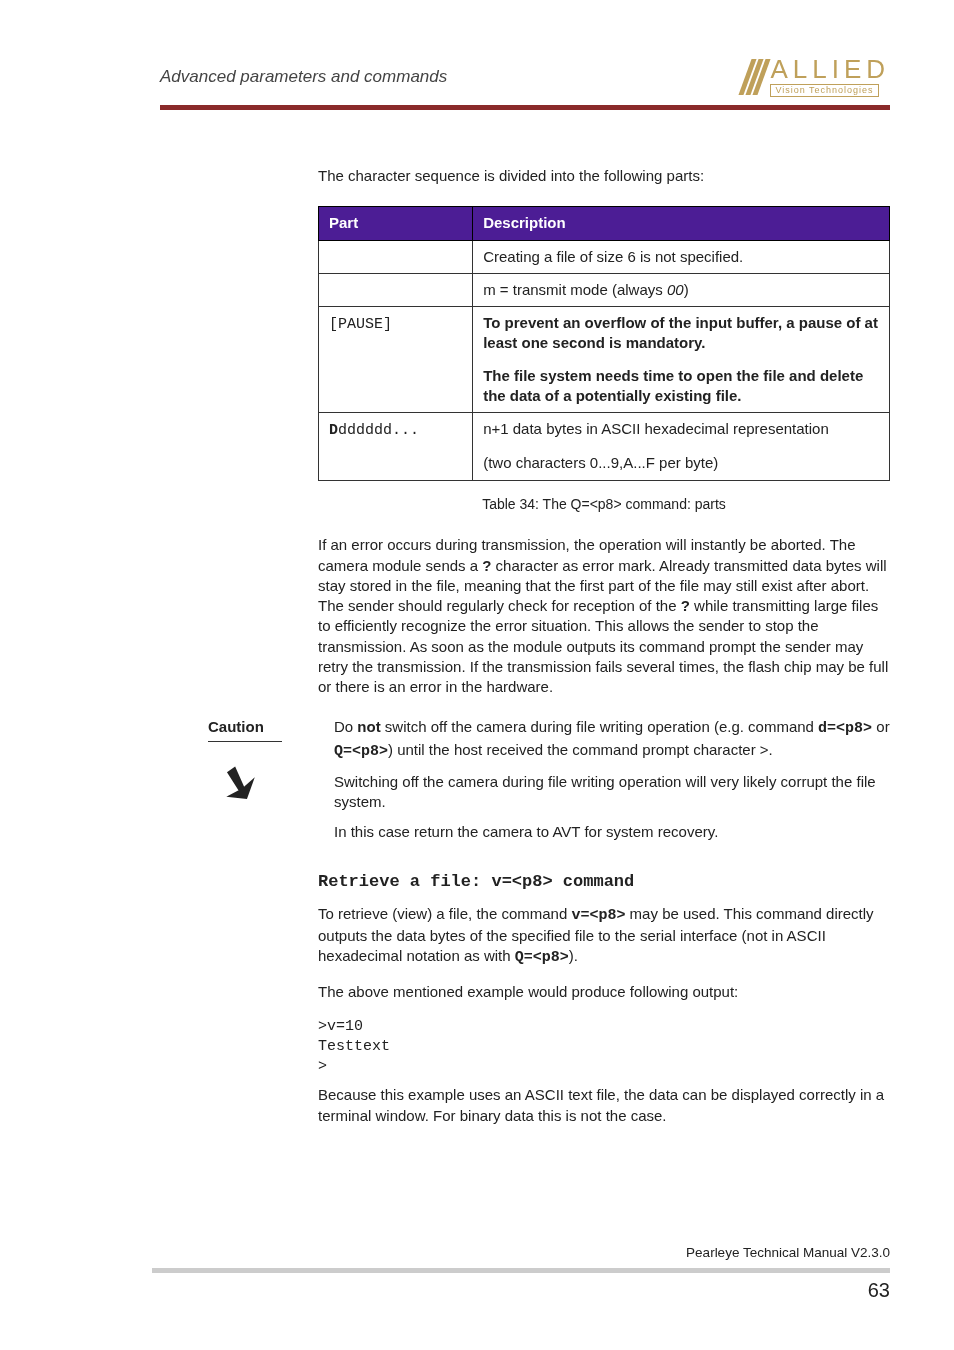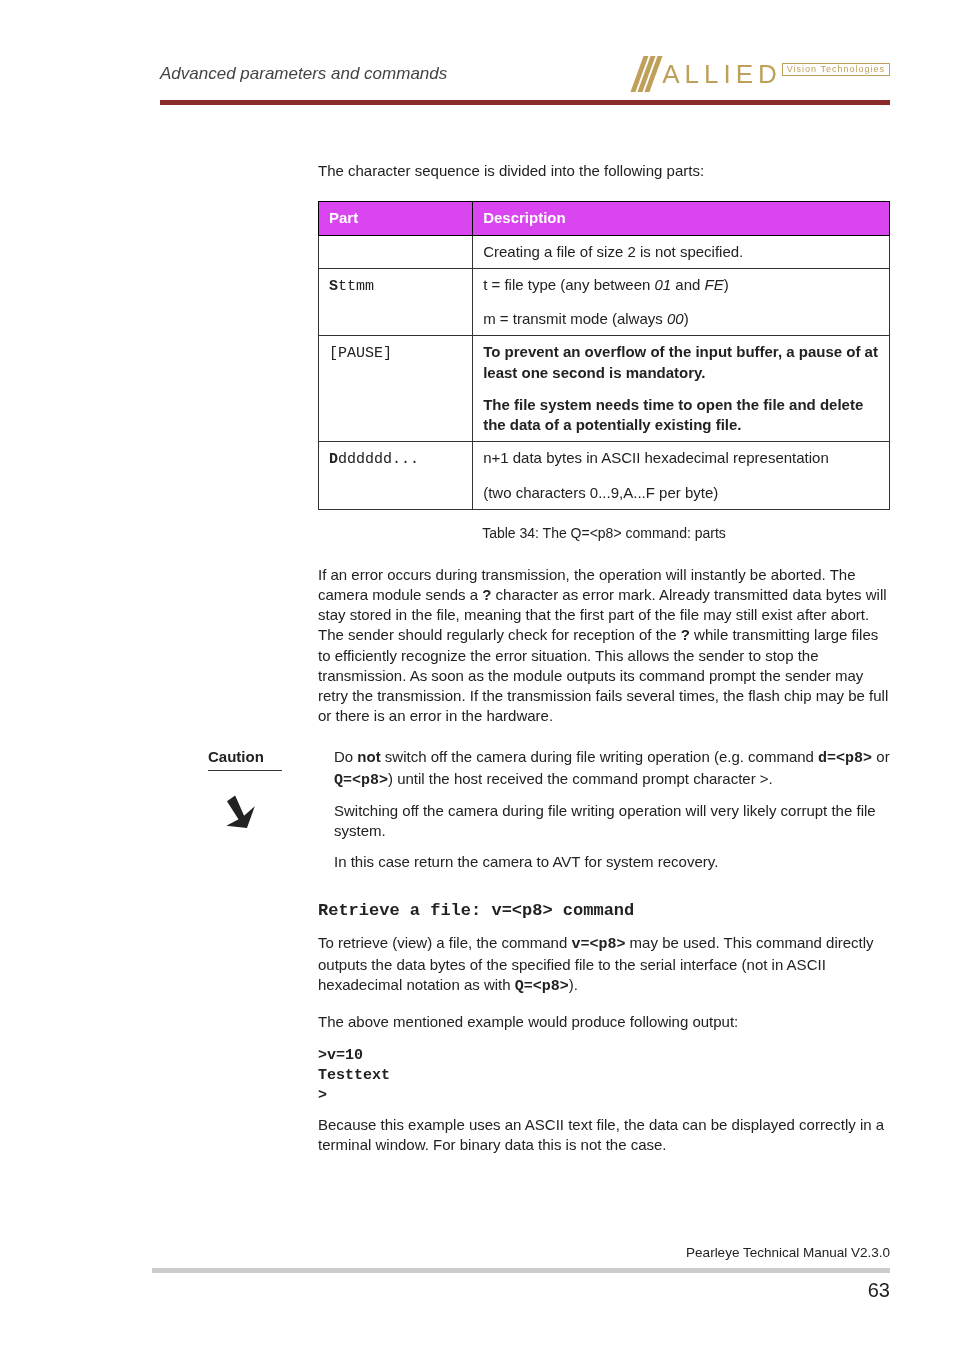--- a/index.html
+++ b/index.html
@@ -3,42 +3,42 @@
 <meta charset="utf-8">
 <style>
   * { box-sizing: border-box; margin: 0; padding: 0; }
   html, body { width: 954px; height: 1350px; background: #fff; font-family: Arial, Helvetica, sans-serif; color: #222; }
   .page { width: 954px; height: 1350px; position: relative; padding: 56px 96px 40px 128px; margin-left: 32px; }
   .header { display: flex; justify-content: space-between; align-items: center; margin-bottom: 8px; }
   .header-title { font-style: italic; font-size: 17px; color: #444; }
   .logo { display: flex; align-items: center; gap: 6px; }
   .logo-stripes { display: flex; gap: 2px; }
   .logo-stripes span { display: inline-block; width: 5px; height: 36px; background: #bfa05a; transform: skewX(-20deg); }
-  .logo-text { display: flex; flex-direction: row; line-height: 1; }
+  .logo-text { display: flex; flex-direction: column; line-height: 1; }
   .logo-main { font-size: 26px; letter-spacing: 5px; color: #bfa05a; font-weight: 300; }
   .logo-sub { font-size: 9px; letter-spacing: 1px; color: #bfa05a; border: 1px solid #bfa05a; padding: 1px 4px; margin-top: 2px; align-self: flex-start; }
   .rule-thick { height: 5px; background: #8a2a2a; margin-top: 8px; }
   .content { margin-left: 158px; margin-top: 56px; font-size: 15px; line-height: 1.35; }
   .intro { margin-bottom: 20px; }
   table.parts { border-collapse: collapse; width: 100%; margin-bottom: 14px; }
-  table.parts th { background: #d946ef; color: #fff; text-align: left; padding: 6px 10px; font-weight: bold; font-size: 15px; border: 1px solid #000; }
+  table.parts th { background: #4c1d95; color: #fff; text-align: left; padding: 6px 10px; font-weight: bold; font-size: 15px; border: 1px solid #000; }
   table.parts td { border: 1px solid #333; padding: 6px 10px; vertical-align: top; font-size: 15px; }
   table.parts tr.inner td { border-top: none; }
   table.parts tr.has-next td { border-bottom: none; }
   .mono { font-family: "Courier New", monospace; }
   .mono-bold { font-family: "Courier New", monospace; font-weight: bold; }
   .caption { text-align: center; font-size: 14px; margin: 10px 0 22px; }
   .para { margin-bottom: 14px; }
   .caution-block { display: flex; gap: 52px; margin-top: 20px; margin-bottom: 18px; margin-left: -110px; }
   .caution-left { width: 74px; flex-shrink: 0; text-align: left; }
   .caution-label { font-weight: bold; font-size: 15px; border-bottom: 1px solid #333; padding-bottom: 3px; margin-bottom: 14px; display: block; }
   .caution-icon { font-size: 54px; line-height: 1; font-style: italic; font-weight: bold; font-family: Georgia, serif; margin-left: 4px; transform: skewX(-12deg); display: inline-block; }
   .caution-right p { margin-bottom: 10px; }
   .section-head { font-family: "Courier New", monospace; font-weight: bold; font-size: 17px; margin: 10px 0 10px; }
-  .codeblock { font-family: "Courier New", monospace; font-weight: bold; font-size: 15px; white-space: pre; margin: 8px 0 8px; line-height: 1.35; }
+  .codeblock { font-family: "Courier New", monospace; font-weight: normal; font-size: 15px; white-space: pre; margin: 8px 0 8px; line-height: 1.35; }
   .footer { position: absolute; bottom: 48px; right: 96px; left: 120px; }
   .footer-text { text-align: right; font-size: 13.5px; margin-bottom: 8px; }
   .rule-thin { height: 5px; background: #ccc; }
   .page-num { text-align: right; font-size: 20px; margin-top: 6px; }
   b { font-weight: bold; }
   i { font-style: italic; }
 </style>
 </head>
 <body>
 
@@ -65,27 +65,23 @@
     <table class="parts">
       <thead>
         <tr>
           <th style="width:27%">Part</th>
           <th>Description</th>
         </tr>
       </thead>
       <tbody>
         <tr class="inner">
           <td></td>
-          <td>Creating a file of size 2 is not specified.</td>
+          <td>Creating a file of size 6 is not specified.</td>
         </tr>
 
-        <tr class="has-next">
-          <td><span class="mono-bold">S</span><span class="mono">ttmm</span></td>
-          <td><span>t = file type (any between </span><i>01</i><span> and </span><i>FE</i><span>)</span></td>
-        </tr>
         <tr class="inner">
           <td></td>
           <td><span>m = transmit mode (always </span><i>00</i><span>)</span></td>
         </tr>
 
         <tr class="has-next">
           <td><span class="mono">[PAUSE]</span></td>
           <td><b>To prevent an overflow of the input buffer, a pause of at least one second is mandatory.</b></td>
         </tr>
         <tr class="inner">

